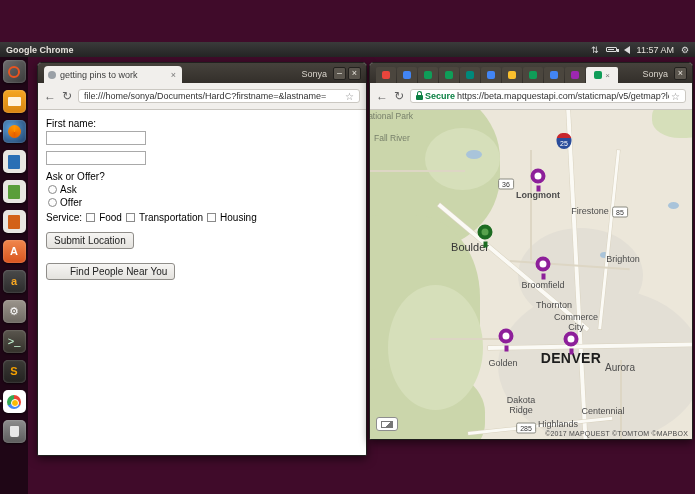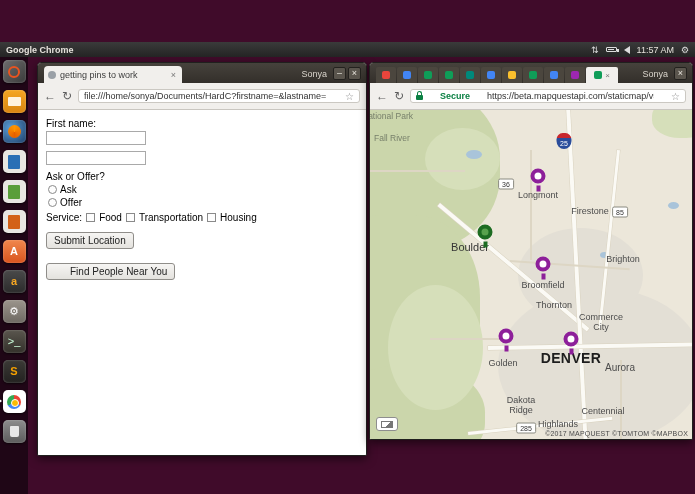--- a/index.html
+++ b/index.html
@@ -69,21 +69,21 @@
   .mini-tab { width:20px; height:16px; background:#4b463e; border-radius:2px 2px 0 0; margin-right:1px;
     display:flex; align-items:center; justify-content:center; }
   .mini-tab .dot { width:8px; height:8px; border-radius:2px; }
   .mini-tab.active { background:#f1efec; width:32px; gap:3px; }
   .mini-tab.active .mx { font-size:8px; color:#777; }
 
   .toolbar { height:27px; background:#f1efec; border-bottom:1px solid #c9c6c0; display:flex;
     align-items:center; padding:0 6px; gap:6px; }
   .navbtn { font-size:12px; color:#5f5f5f; line-height:1; }
   .omnibox { flex:1; height:14px; background:#fff; border:1px solid #cbc8c2; border-radius:3px;
-    display:flex; align-items:center; padding:0 5px; gap:17px; overflow:hidden; }
+    display:flex; align-items:center; padding:0 5px; gap:2px; overflow:hidden; }
   .url { font-size:9px; color:#333; white-space:nowrap; overflow:hidden; flex:1; }
   .star { font-size:10px; color:#8a8a8a; }
   .lock { width:7px; height:5px; background:#0b8043; position:relative; border-radius:1px; flex:0 0 auto; margin-top:3px;}
   .lock:before { content:""; position:absolute; left:1px; top:-4px; width:3px; height:4px;
     border:1.4px solid #0b8043; border-bottom:none; border-radius:3px 3px 0 0; }
   .secure { font-size:9px; font-weight:bold; color:#0b8043; flex:0 0 auto; }
 
   
   .page { position:relative; width:100%; height:346px; background:#fff; padding:8px 0 0 8px; color:#000; }
   .heading { font-size:11px; font-weight:bold; margin-bottom:10px; }
@@ -322,27 +322,27 @@
       <div class="shield" style="left:156px;top:318px;">285</div>
 
       <div class="pin purple" style="left:168px;top:66px;"></div>
       <div class="pin green" style="left:115px;top:122px;"></div>
       <div class="pin purple" style="left:173px;top:154px;"></div>
       <div class="pin purple" style="left:136px;top:226px;"></div>
       <div class="pin purple" style="left:201px;top:229px;"></div>
 
       <div class="park" style="left:-8px;top:2px;">National Park</div>
       <div class="park" style="left:4px;top:24px;">Fall River</div>
-      <div class="mlabel" style="left:168px;top:80px;">Longmont</div>
+      <div class="mlabel" style="left:168px;top:80px;font-weight:bold;">Longmont</div>
       <div class="mlabel" style="left:220px;top:96px;">Firestone</div>
       <div class="mlabel town-lg" style="left:100px;top:131px;">Boulder</div>
       <div class="mlabel" style="left:253px;top:144px;">Brighton</div>
       <div class="mlabel" style="left:173px;top:170px;">Broomfield</div>
       <div class="mlabel" style="left:184px;top:190px;">Thornton</div>
-      <div class="mlabel two" style="left:231px;top:203px;width:50px;">Commerce City</div>
+      <div class="mlabel two" style="left:206px;top:203px;width:50px;">Commerce City</div>
       <div class="mlabel" style="left:133px;top:248px;">Golden</div>
       <div class="mlabel big-city" style="left:201px;top:240px;">DENVER</div>
       <div class="mlabel" style="left:250px;top:252px;font-size:10px;">Aurora</div>
       <div class="mlabel two" style="left:151px;top:286px;width:42px;">Dakota Ridge</div>
       <div class="mlabel" style="left:233px;top:296px;">Centennial</div>
       <div class="mlabel" style="left:188px;top:309px;">Highlands</div>
 
       <div class="mapbtn">
           <i></i>
         </div>

